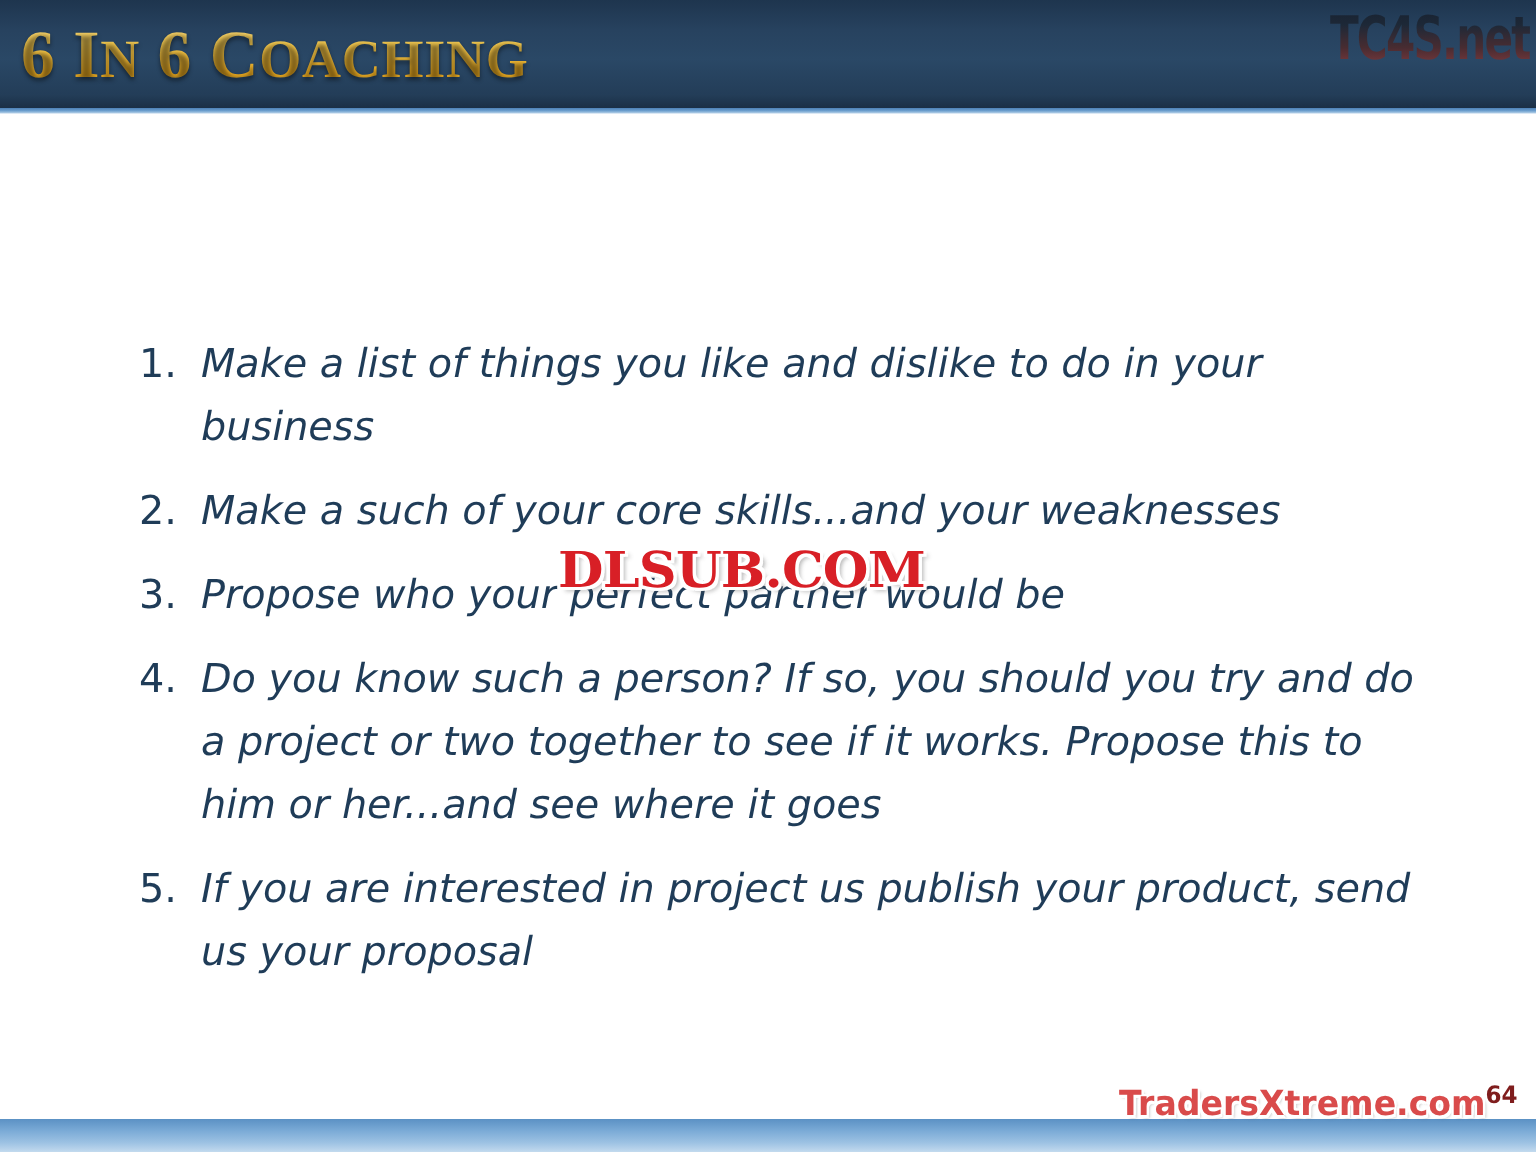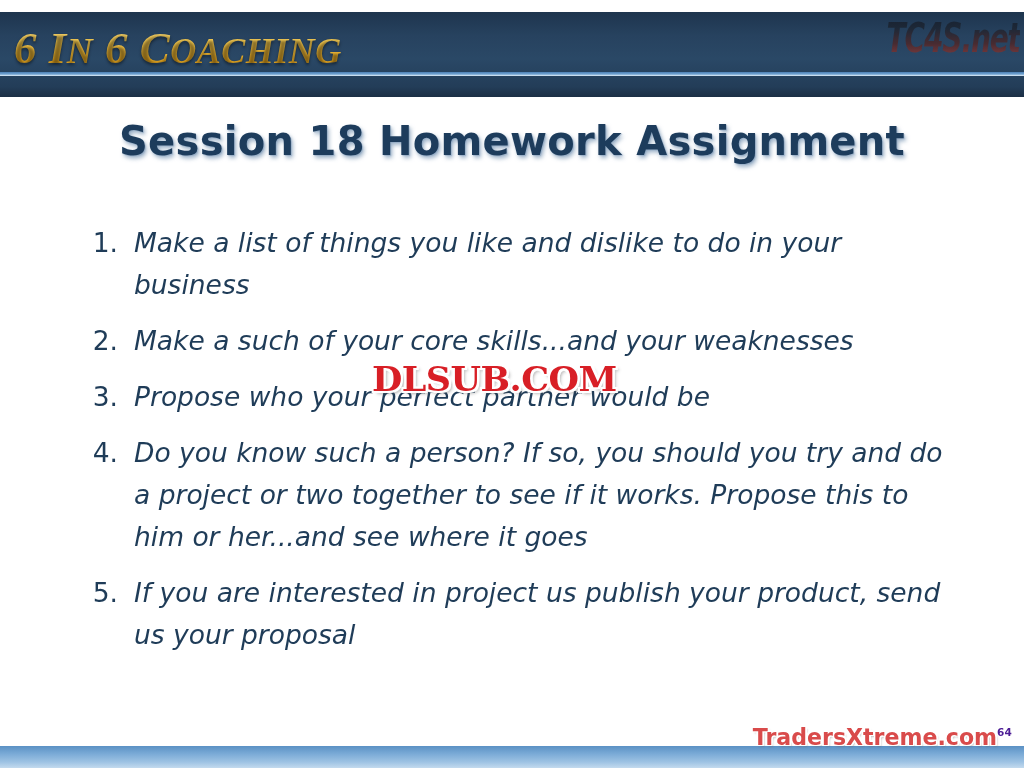--- a/index.html
+++ b/index.html
@@ -16,31 +16,30 @@
     width: 1024px;
     height: 768px;
     overflow: hidden;
     background: #ffffff;
   }
 
   
   #header-bar {
     position: absolute;
     left: 0;
-    top: 12px;
-    width: 1024px;
-    height: 85px;
+    top: 0;
+    width: 1024px;
+    height: 72px;
     background: linear-gradient(to bottom,
                 #1e354e 0%,
                 #27425f 28%,
                 #2a4866 55%,
                 #233d58 88%,
                 #1b2f45 100%);
     overflow: hidden;
-    font-style: italic;
   }
   #header-accent {
     position: absolute;
     left: 0;
     top: 72px;
     width: 1024px;
     height: 4px;
     background: linear-gradient(to bottom, #4d80b5 0%, #6b9ecd 45%, #a8c8e4 80%, #ffffff 100%);
   }
 
@@ -173,41 +172,40 @@
     transform: scaleX(0.96);
     transform-origin: right bottom;
     text-shadow:
        1.5px 0 0 #ffffff, -1.5px 0 0 #ffffff, 0 1.5px 0 #ffffff, 0 -1.5px 0 #ffffff,
        1.5px 1.5px 0 #ffffff, -1.5px 1.5px 0 #ffffff, 1.5px -1.5px 0 #ffffff, -1.5px -1.5px 0 #ffffff,
        2px 2px 2px rgba(110,110,110,0.4);
     white-space: nowrap;
     pointer-events: none;
   }
   #watermark-footer .sup {
-    font-size: 11px;
+    font-size: 16px;
     vertical-align: super;
-    color: #4c1d95;
+    color: #7f1d1d;
     text-shadow: none;
     font-weight: 700;
   }
 </style>
 </head>
 <body>
 
 <div id="slide">
 
   <div id="header-bar">
     <div id="brand-logo">
       <span class="big">6 </span><span class="big">I</span><span class="smallcap">N</span><span class="big"> 6 </span><span class="big">C</span><span class="smallcap">OACHING</span>
     </div>
     <div id="tc4s-logo">TC4S.net</div>
   </div>
   <div id="header-accent"></div>
 
-  <div id="slide-title">Session 18 Homework Assignment</div>
 
   <ol id="body-list">
     <li>
       <span class="num">1.</span>
       <span class="txt">Make a list of things you like and dislike to do in your business</span>
     </li>
     <li>
       <span class="num">2.</span>
       <span class="txt">Make a such of your core skills...and your weaknesses</span>
     </li>

